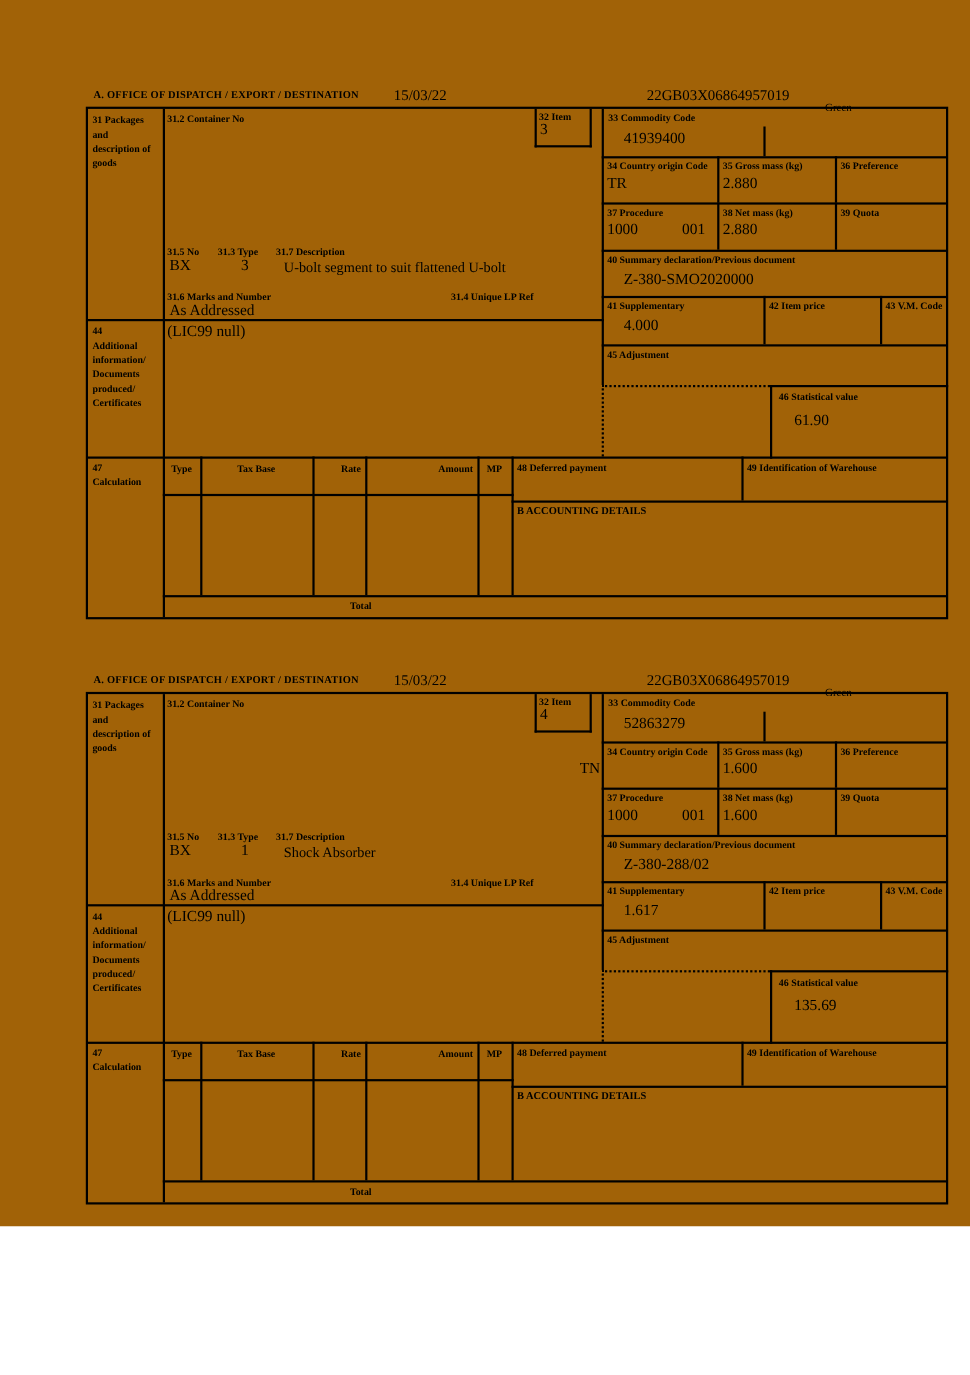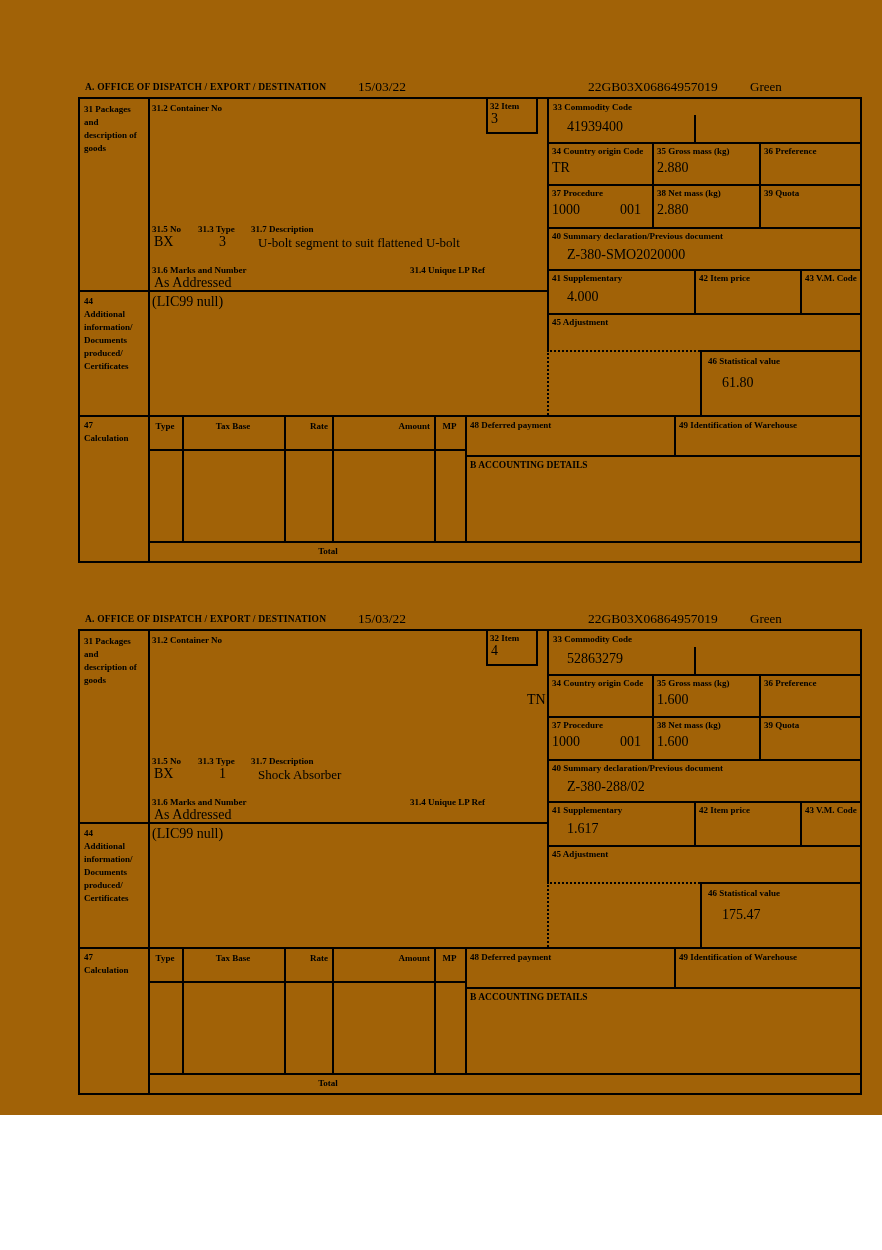--- a/index.html
+++ b/index.html
@@ -5,21 +5,21 @@
   html,body{margin:0;padding:0;background:#fff;}
   #form-page{position:relative;width:882px;height:1115px;background:#a16207;overflow:hidden;
              font-family:"Liberation Serif",serif;color:#000;}
   .section{position:absolute;left:78px;width:784px;height:485px;}
   #section-0{top:78px;}
   #section-1{top:610px;}
   .sec-header{position:relative;height:19px;}
   .hdr-label{position:absolute;left:7px;top:4px;font-weight:bold;font-size:9.5px;letter-spacing:.2px;white-space:nowrap;}
   .hdr-date{position:absolute;left:280px;top:1px;font-size:13.5px;white-space:nowrap;}
   .hdr-ref{position:absolute;left:510px;top:1px;font-size:13.5px;white-space:nowrap;}
-  .hdr-route{position:absolute;left:672px;top:1px;font-size:13px;white-space:nowrap;}
+  .hdr-route{position:absolute;left:672px;top:15px;font-size:10px;white-space:nowrap;}
   .sec-box{position:relative;height:462px;border:2px solid #000;}
   .lbl{position:absolute;font-weight:bold;font-size:9px;line-height:13px;white-space:nowrap;}
   .wrap{white-space:normal;}
   .val{position:absolute;font-size:14px;line-height:15px;white-space:nowrap;}
   .val.small{font-size:13px;}
   .vl{position:absolute;width:2px;background:#000;}
   .hl{position:absolute;height:2px;background:#000;}
   .vdot{position:absolute;width:0;border-left:2px dotted #000;}
   .hdot{position:absolute;height:0;border-top:2px dotted #000;}
   .item-box{position:absolute;left:406px;top:0;width:48px;height:33px;border:2px solid #000;border-top:none;}
@@ -119,21 +119,21 @@
       <span class="lbl" style="left:619px;top:173px">42 Item price</span>
       <span class="val" style="left:633px;top:190px"></span>
       <span class="lbl" style="left:725px;top:173px">43 V.M. Code</span>
       <span class="val" style="left:739px;top:190px"></span>
 
       <span class="lbl" style="left:472px;top:217px">45 Adjustment</span>
       <span class="val" style="left:487px;top:232px"></span>
 
       <div class="stat-box">
         <span class="lbl">46 Statistical value</span>
-        <span class="val">61.80</span>
+        <span class="val">61.90</span>
       </div>
 
       <div class="lbl wrap" style="left:4px;top:320px;width:58px">
         <span style="display:block">47</span>
         <span>Calculation</span>
       </div>
       <i class="vl" style="left:102px;top:316px;height:126px"></i>
       <i class="vl" style="left:204px;top:316px;height:126px"></i>
       <i class="vl" style="left:252px;top:316px;height:126px"></i>
       <i class="vl" style="left:354px;top:316px;height:126px"></i>
@@ -238,21 +238,21 @@
       <span class="lbl" style="left:619px;top:173px">42 Item price</span>
       <span class="val" style="left:633px;top:190px"></span>
       <span class="lbl" style="left:725px;top:173px">43 V.M. Code</span>
       <span class="val" style="left:739px;top:190px"></span>
 
       <span class="lbl" style="left:472px;top:217px">45 Adjustment</span>
       <span class="val" style="left:487px;top:232px"></span>
 
       <div class="stat-box">
         <span class="lbl">46 Statistical value</span>
-        <span class="val">175.47</span>
+        <span class="val">135.69</span>
       </div>
 
       <div class="lbl wrap" style="left:4px;top:320px;width:58px">
         <span style="display:block">47</span>
         <span>Calculation</span>
       </div>
       <i class="vl" style="left:102px;top:316px;height:126px"></i>
       <i class="vl" style="left:204px;top:316px;height:126px"></i>
       <i class="vl" style="left:252px;top:316px;height:126px"></i>
       <i class="vl" style="left:354px;top:316px;height:126px"></i>

